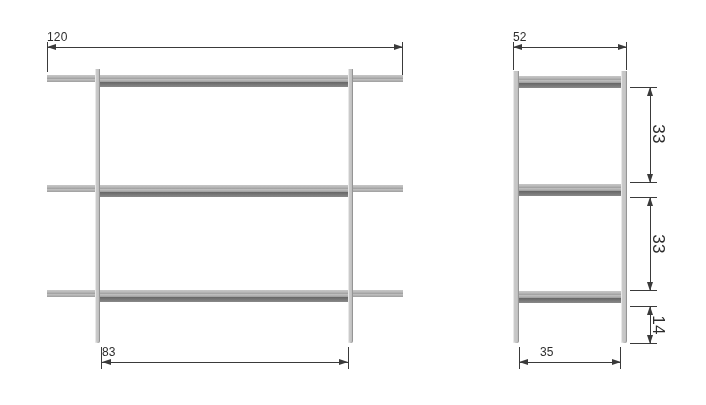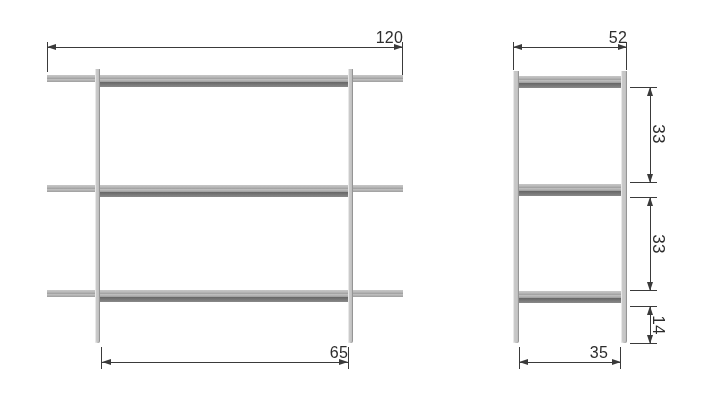--- a/index.html
+++ b/index.html
@@ -35,22 +35,22 @@
   .ext-v{position:absolute;width:1px;background:var(--line);z-index:4;}
   .ext-h{position:absolute;height:1px;background:var(--line);z-index:4;}
   .dline-h{position:absolute;height:1px;background:var(--line);z-index:4;}
   .dline-v{position:absolute;width:1px;background:var(--line);z-index:4;}
   .arr{position:absolute;width:0;height:0;z-index:5;}
   .arr-l{border-top:3.5px solid transparent;border-bottom:3.5px solid transparent;border-right:9px solid var(--line);}
   .arr-r{border-top:3.5px solid transparent;border-bottom:3.5px solid transparent;border-left:9px solid var(--line);}
   .arr-u{border-left:3.5px solid transparent;border-right:3.5px solid transparent;border-bottom:9px solid var(--line);}
   .arr-d{border-left:3.5px solid transparent;border-right:3.5px solid transparent;border-top:9px solid var(--line);}
   .dlabel{
-    position:absolute;font-size:16px;line-height:19px;height:19px;
-    text-align:right;color:var(--text);z-index:6;letter-spacing:.2px;
+    position:absolute;font-size:12px;line-height:19px;height:19px;
+    text-align:left;color:var(--text);z-index:6;letter-spacing:.2px;
   }
   .vlabel{
     position:absolute;width:26px;height:26px;line-height:26px;text-align:center;
     font-size:17px;color:var(--text);transform:rotate(90deg);z-index:6;letter-spacing:.2px;
   }
 </style>
 </head>
 <body>
 
 <div class="canvas">
@@ -76,21 +76,21 @@
       <div class="arr arr-r" style="left:394px;top:44px"></div>
       <div class="dlabel" style="left:47px;top:28px;width:356px">120</div>
     </div>
 
     <div>
       <div class="ext-v" style="left:101px;top:347px;height:22px"></div>
       <div class="ext-v" style="left:348px;top:347px;height:22px"></div>
       <div class="dline-h" style="left:102px;top:362px;width:246px"></div>
       <div class="arr arr-l" style="left:102px;top:359px"></div>
       <div class="arr arr-r" style="left:339px;top:359px"></div>
-      <div class="dlabel" style="left:102px;top:343px;width:246px">65</div>
+      <div class="dlabel" style="left:102px;top:343px;width:246px">83</div>
     </div>
   </section>
 
   <section class="view">
 
     <div class="shelf-light" style="left:519px;top:76px;width:102px;height:7px"></div>
     <div class="shelf-light" style="left:519px;top:184px;width:102px;height:7px"></div>
     <div class="shelf-light" style="left:519px;top:291px;width:102px;height:7px"></div>
     <div class="shelf-dark" style="left:519px;top:83px;width:102px;height:5px"></div>
     <div class="shelf-dark" style="left:519px;top:191px;width:102px;height:5px"></div>
@@ -134,16 +134,16 @@
       <div class="arr arr-d" style="left:647px;top:335px"></div>
       <div class="vlabel" style="left:645px;top:312px">14</div>
     </div>
 
     <div>
       <div class="ext-v" style="left:519px;top:347px;height:22px"></div>
       <div class="ext-v" style="left:620px;top:347px;height:22px"></div>
       <div class="dline-h" style="left:519px;top:362px;width:102px"></div>
       <div class="arr arr-l" style="left:519px;top:359px"></div>
       <div class="arr arr-r" style="left:612px;top:359px"></div>
-      <div class="dlabel" style="left:500px;top:343px;width:108px">35</div>
+      <div class="dlabel" style="left:540px;top:343px;width:108px">35</div>
     </div>
   </section>
 </div>
 
 </body></html>

